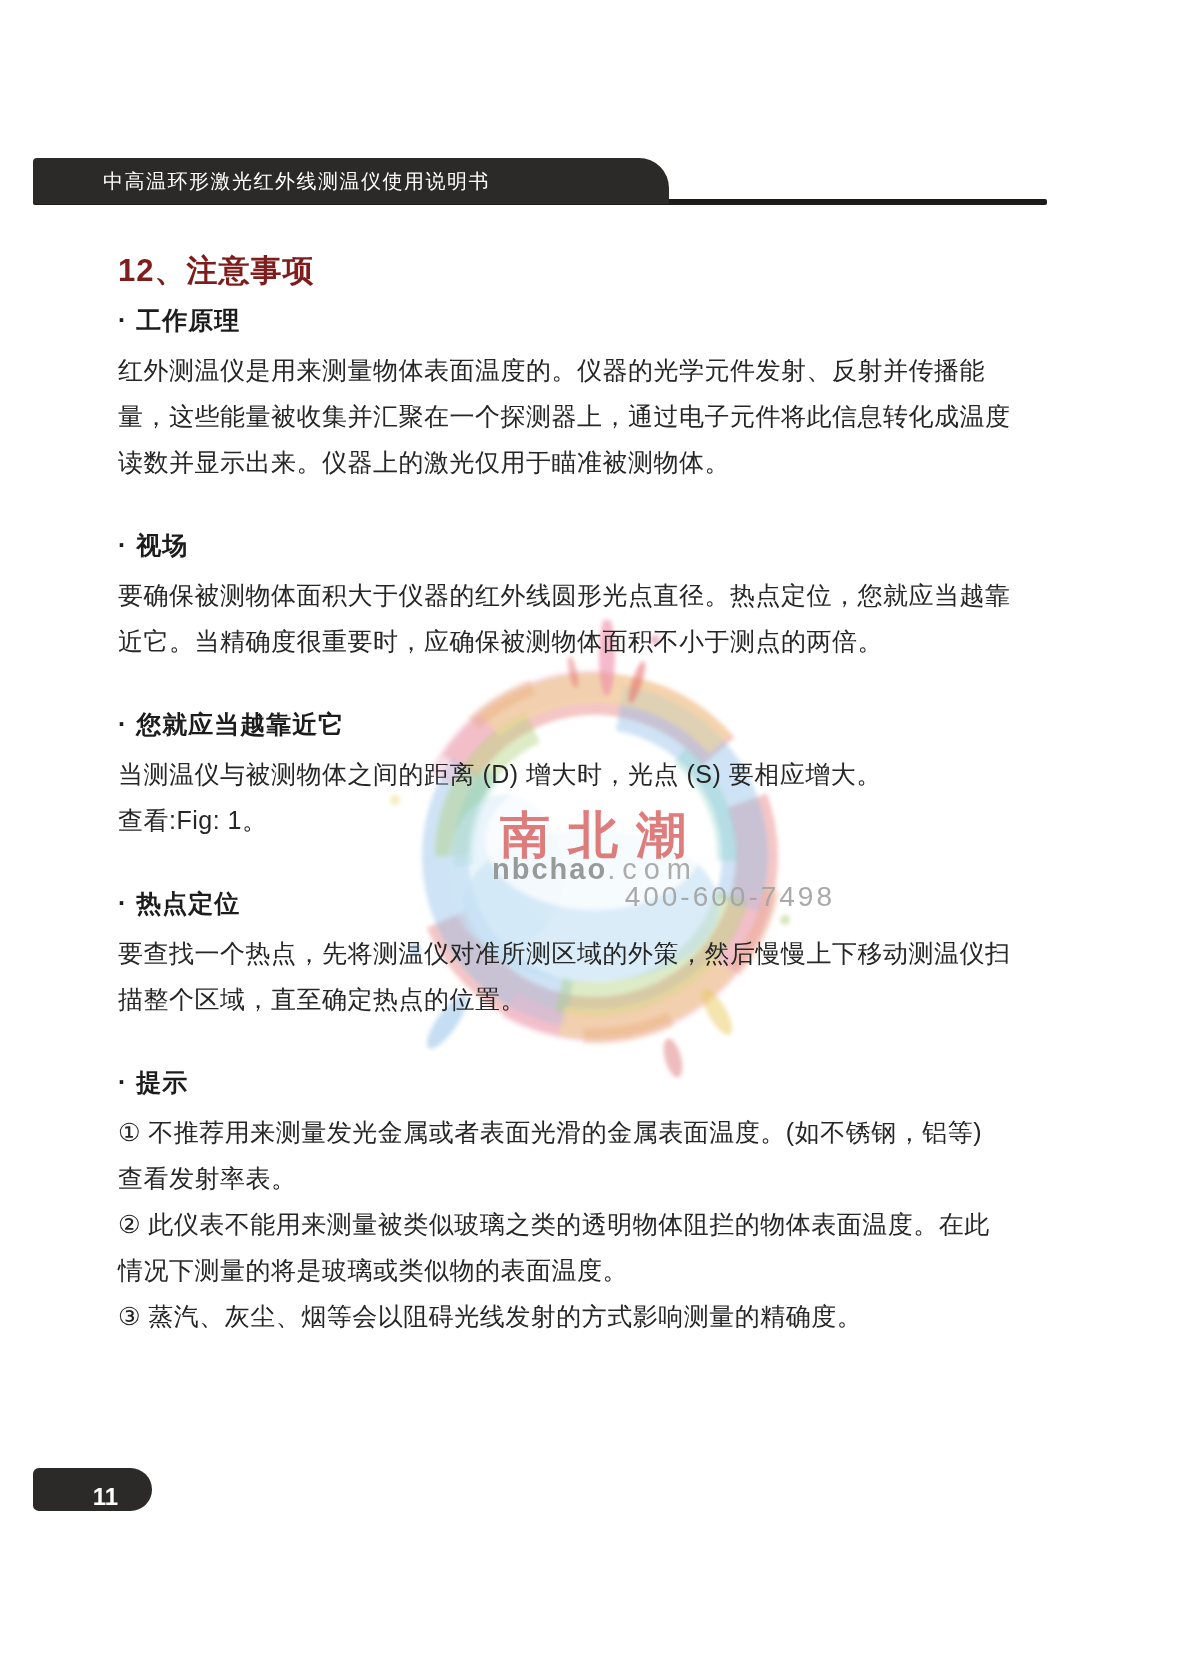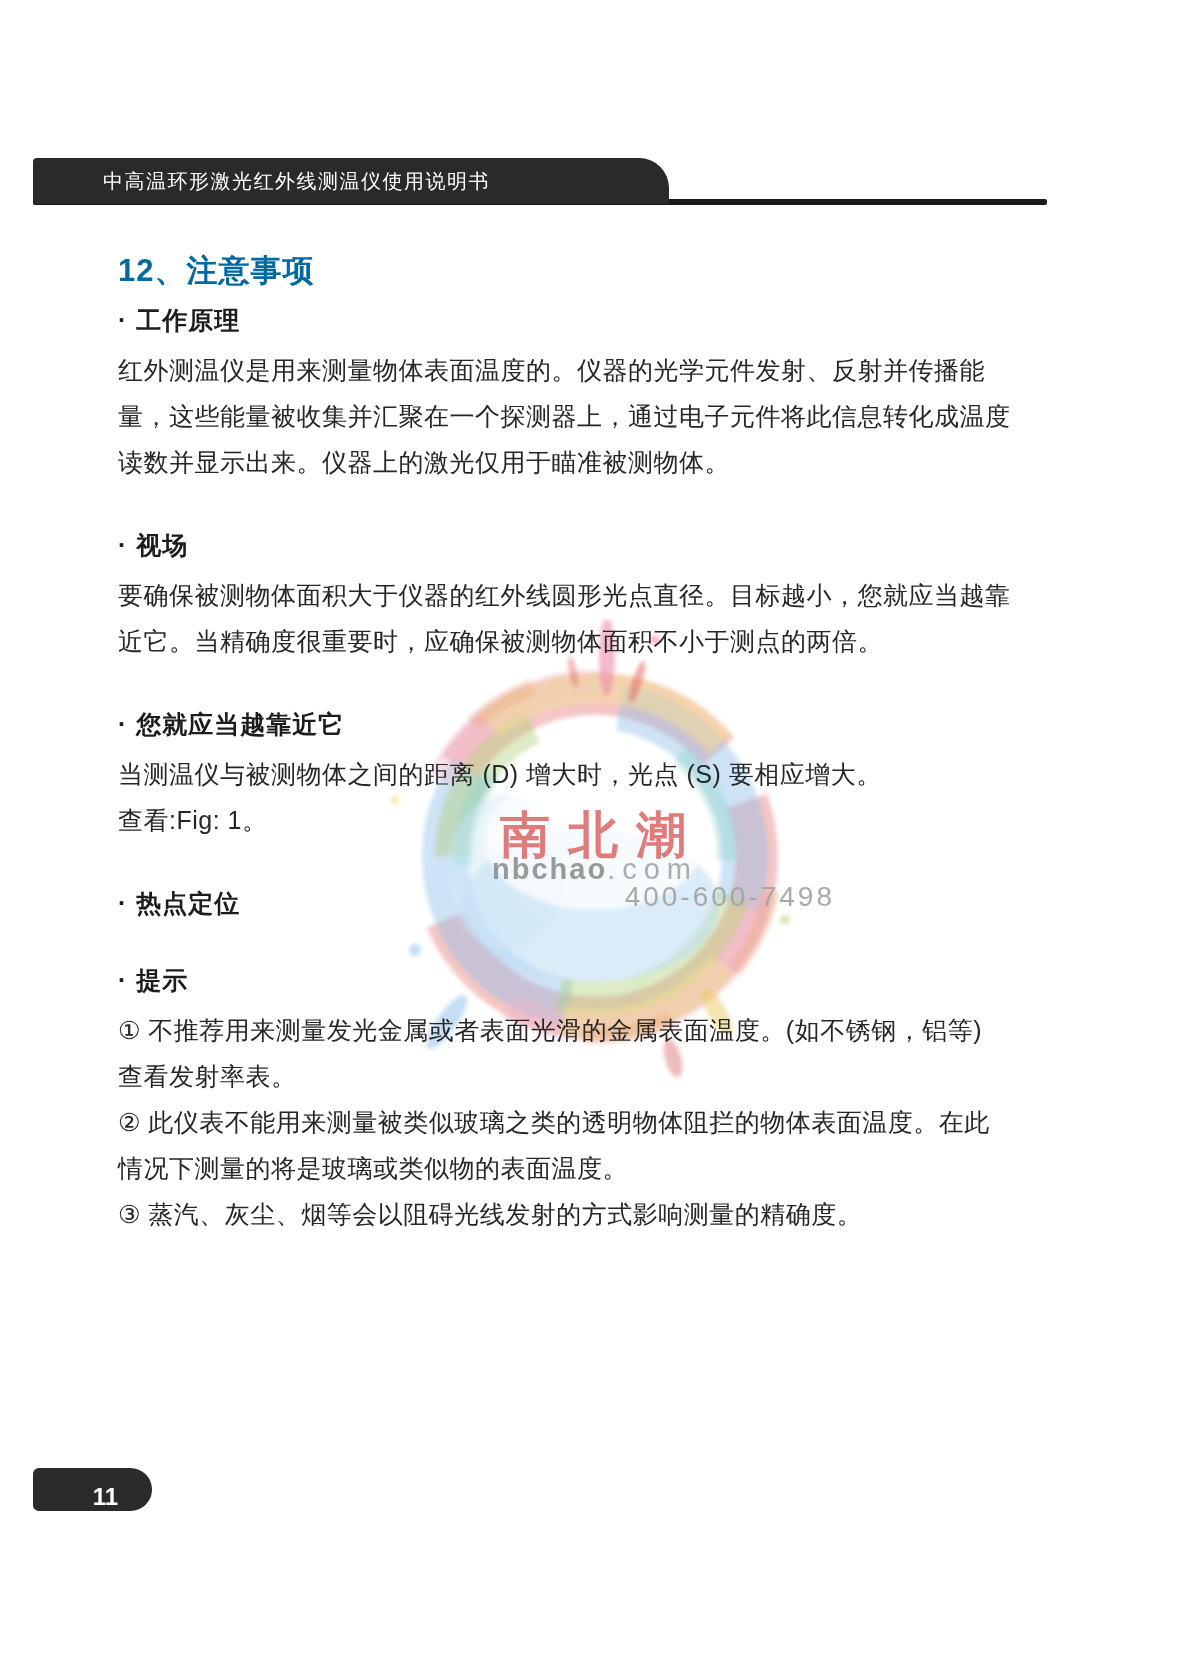--- a/index.html
+++ b/index.html
@@ -41,21 +41,21 @@
   .wm-domain{top:233px;font-size:29px;opacity:.95;}
   .wm-domain .bold{font-weight:bold;color:#949494;letter-spacing:2px;}
   .wm-domain .rest{color:#a8a8a8;letter-spacing:7px;}
   .wm-phone{top:261px;font-size:28px;color:#a5a5a5;letter-spacing:3px;opacity:.95;text-align:right;}
   
   .content{
     position:absolute;left:118px;top:250px;width:896px;
     color:#232323;z-index:3;
   }
   .content h1{
-    font-size:31px;font-weight:bold;color:#0369a1;
+    font-size:31px;font-weight:bold;color:#7f1d1d;
     margin:0 0 12px 0;letter-spacing:1px;
   }
   .section h2{
     font-size:25px;font-weight:bold;color:#1c1c1c;
     margin:44px 0 10px 0;letter-spacing:1px;display:flex;align-items:center;
   }
   .section:first-of-type h2{margin-top:10px;}
   .section h2 .bullet{margin-right:9px;font-weight:bold;}
   .section p{
     font-size:25px;line-height:46px;margin:0;letter-spacing:.5px;color:#262626;
@@ -136,37 +136,38 @@
           <span>工作原理</span>
         </h2>
       <p>红外测温仪是用来测量物体表面温度的。仪器的光学元件发射、反射并传播能量，这些能量被收集并汇聚在一个探测器上，通过电子元件将此信息转化成温度读数并显示出来。仪器上的激光仅用于瞄准被测物体。</p>
     </div>
 
     <div class="section">
       <h2>
           <span class="bullet">·</span>
           <span>视场</span>
         </h2>
-      <p>要确保被测物体面积大于仪器的红外线圆形光点直径。目标越小，您就应当越靠近它。当精确度很重要时，应确保被测物体面积不小于测点的两倍。</p>
+      <p>要确保被测物体面积大于仪器的红外线圆形光点直径。热点定位，您就应当越靠近它。当精确度很重要时，应确保被测物体面积不小于测点的两倍。</p>
     </div>
 
     <div class="section">
       <h2>
           <span class="bullet">·</span>
           <span>您就应当越靠近它</span>
         </h2>
       <p>当测温仪与被测物体之间的距离 (D) 增大时，光点 (S) 要相应增大。</p>
       <p>查看:Fig: 1。</p>
     </div>
 
     <div class="section">
       <h2>
           <span class="bullet">·</span>
           <span>热点定位</span>
         </h2>
+      <p>要查找一个热点，先将测温仪对准所测区域的外策，然后慢慢上下移动测温仪扫描整个区域，直至确定热点的位置。</p>
     </div>
 
     <div class="section">
       <h2>
           <span class="bullet">·</span>
           <span>提示</span>
         </h2>
       <p>① 不推荐用来测量发光金属或者表面光滑的金属表面温度。(如不锈钢，铝等) 查看发射率表。</p>
       <p>② 此仪表不能用来测量被类似玻璃之类的透明物体阻拦的物体表面温度。在此情况下测量的将是玻璃或类似物的表面温度。</p>
       <p>③ 蒸汽、灰尘、烟等会以阻碍光线发射的方式影响测量的精确度。</p>

